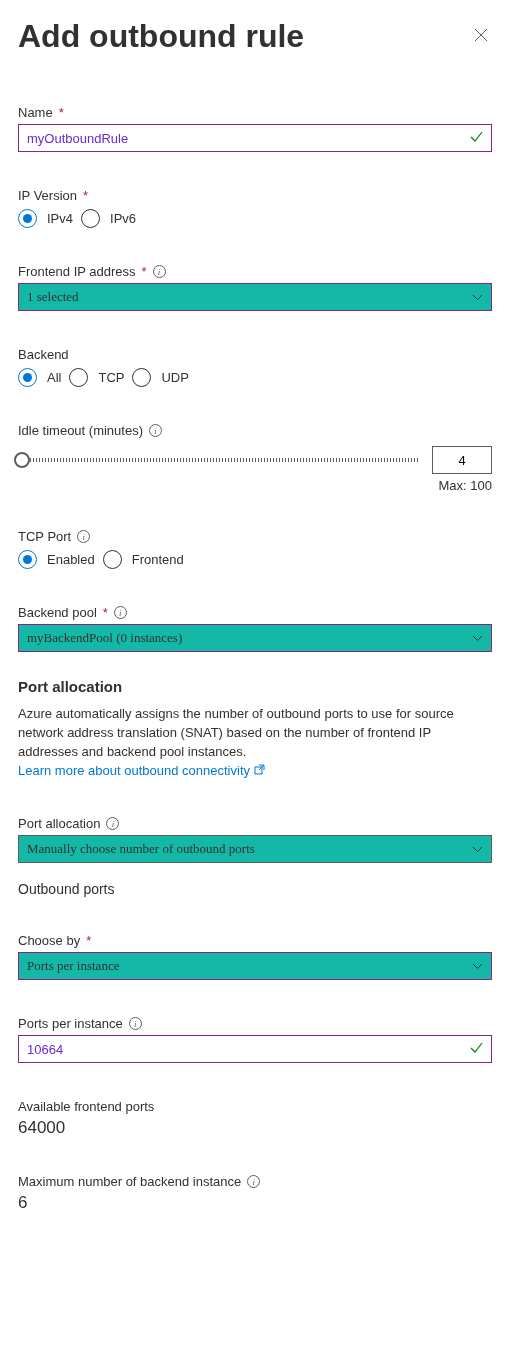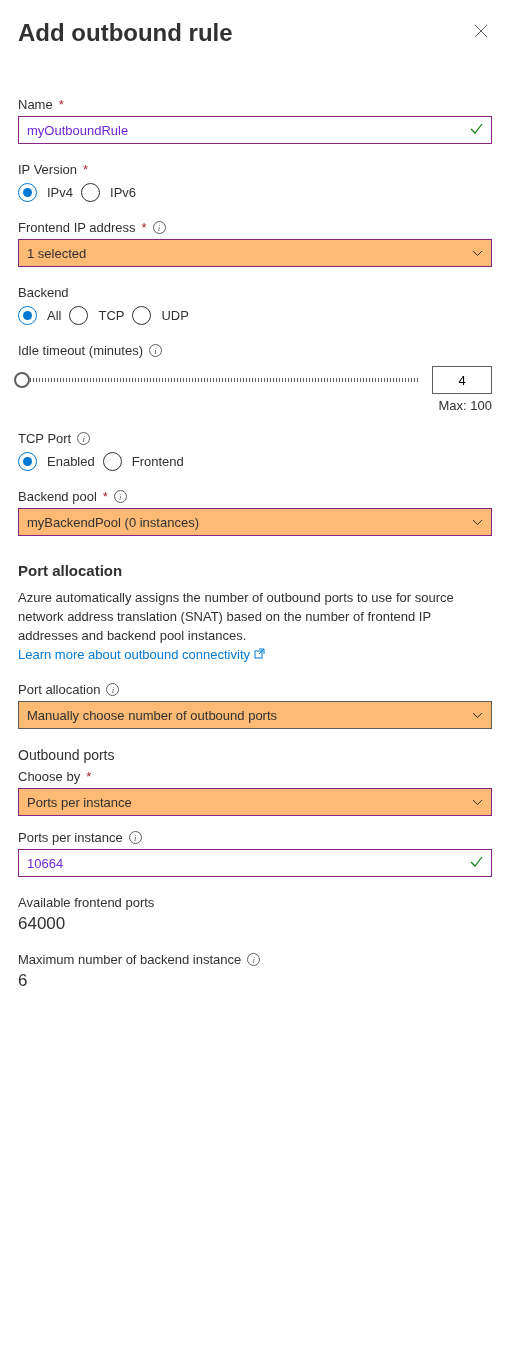--- a/index.html
+++ b/index.html
@@ -11,40 +11,41 @@
     width: 510px;
     padding: 18px 18px 40px 18px;
   }
   .header {
     display: flex;
     justify-content: space-between;
     align-items: center;
     margin-bottom: 50px;
   }
   h1 {
-    font-size: 24px;
+    font-size: 32px;
     font-weight: 600;
     color: #323130;
   }
   .close-x {
     font-size: 18px;
     color: #605e5c;
     cursor: pointer;
     padding: 4px;
   }
   .field {
     margin-bottom: 18px;
   }
   .label-row {
     display: flex;
     align-items: center;
     gap: 6px;
     margin-bottom: 4px;
     font-size: 13px;
     color: #323130;
+    margin-top: 36px;
   }
   .req {
     color: #a4262c;
   }
   .info-icon {
     display: inline-flex;
     align-items: center;
     justify-content: center;
     width: 13px;
     height: 13px;
@@ -110,21 +111,22 @@
     border-radius: 50%;
   }
   .select-box {
     border: 1px solid #8a2387;
     height: 28px;
     display: flex;
     align-items: center;
     justify-content: space-between;
     padding: 0 8px;
     cursor: pointer;
-    background: #fdba74;
+    background: #14b8a6;
+    font-family: Liberation Serif, serif;
   }
   .select-box.gray {
     border: 1px solid #605e5c;
   }
   .chevron {
     font-size: 11px;
     color: #323130;
   }
   .slider-row {
     display: flex;

